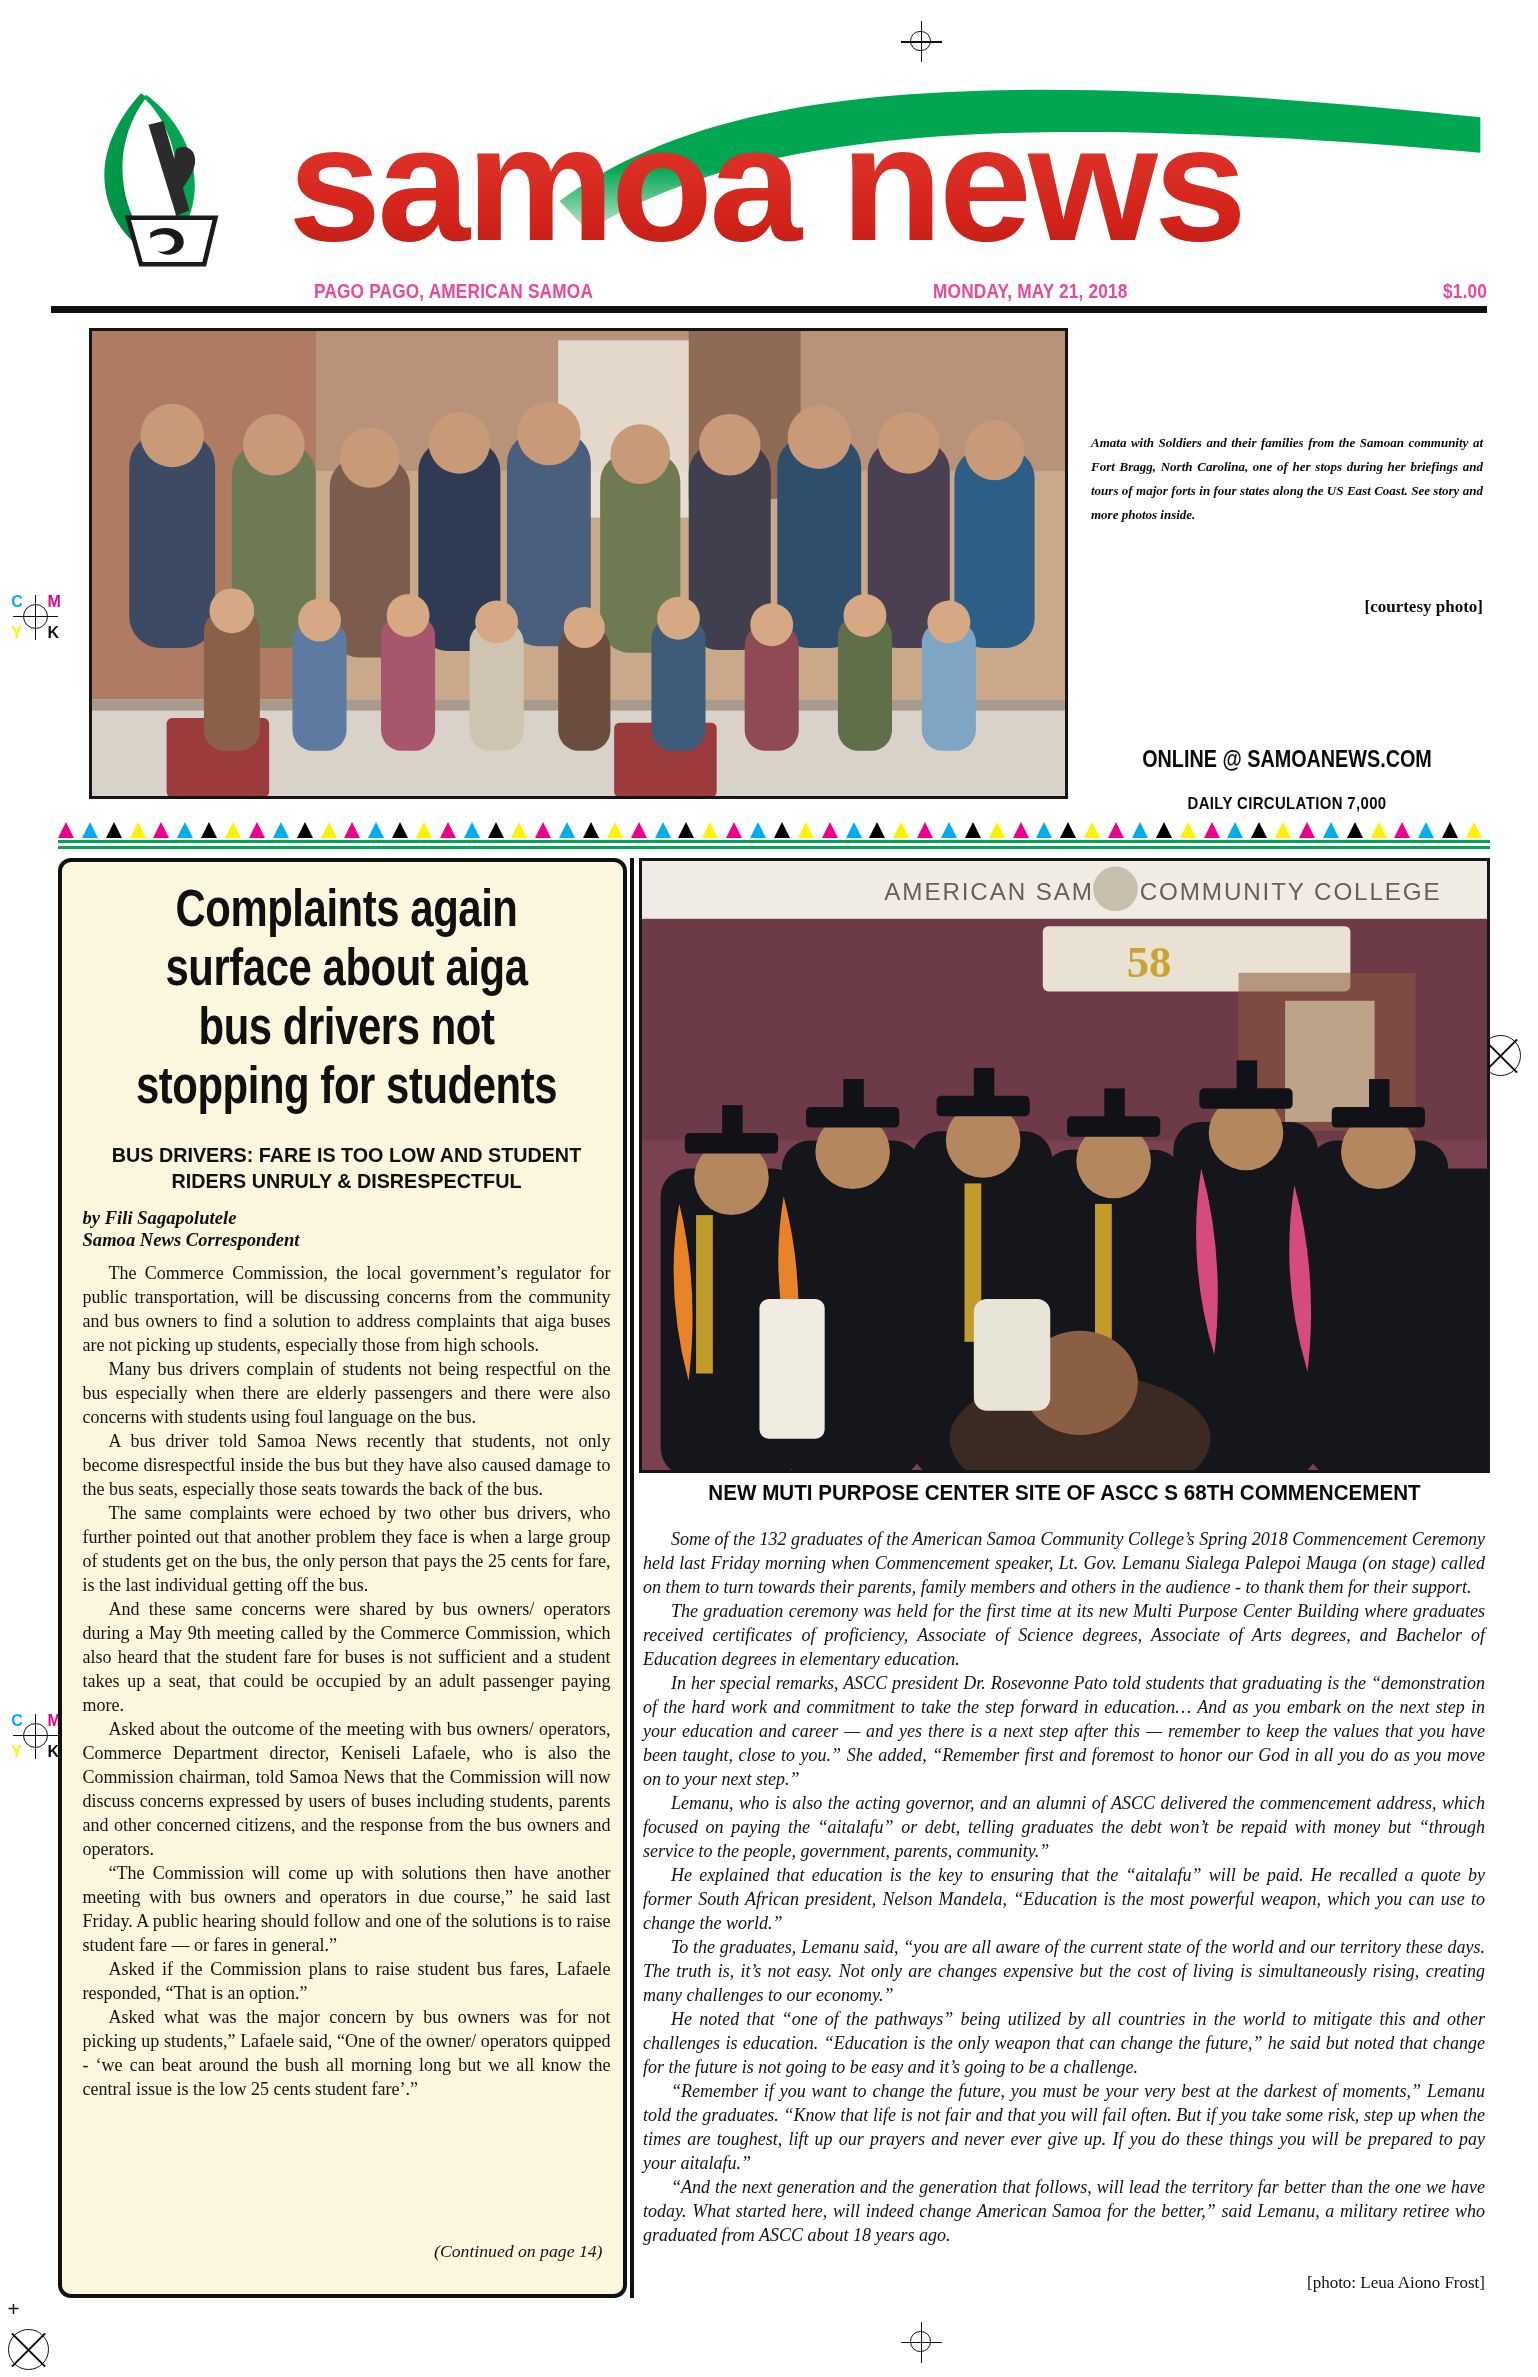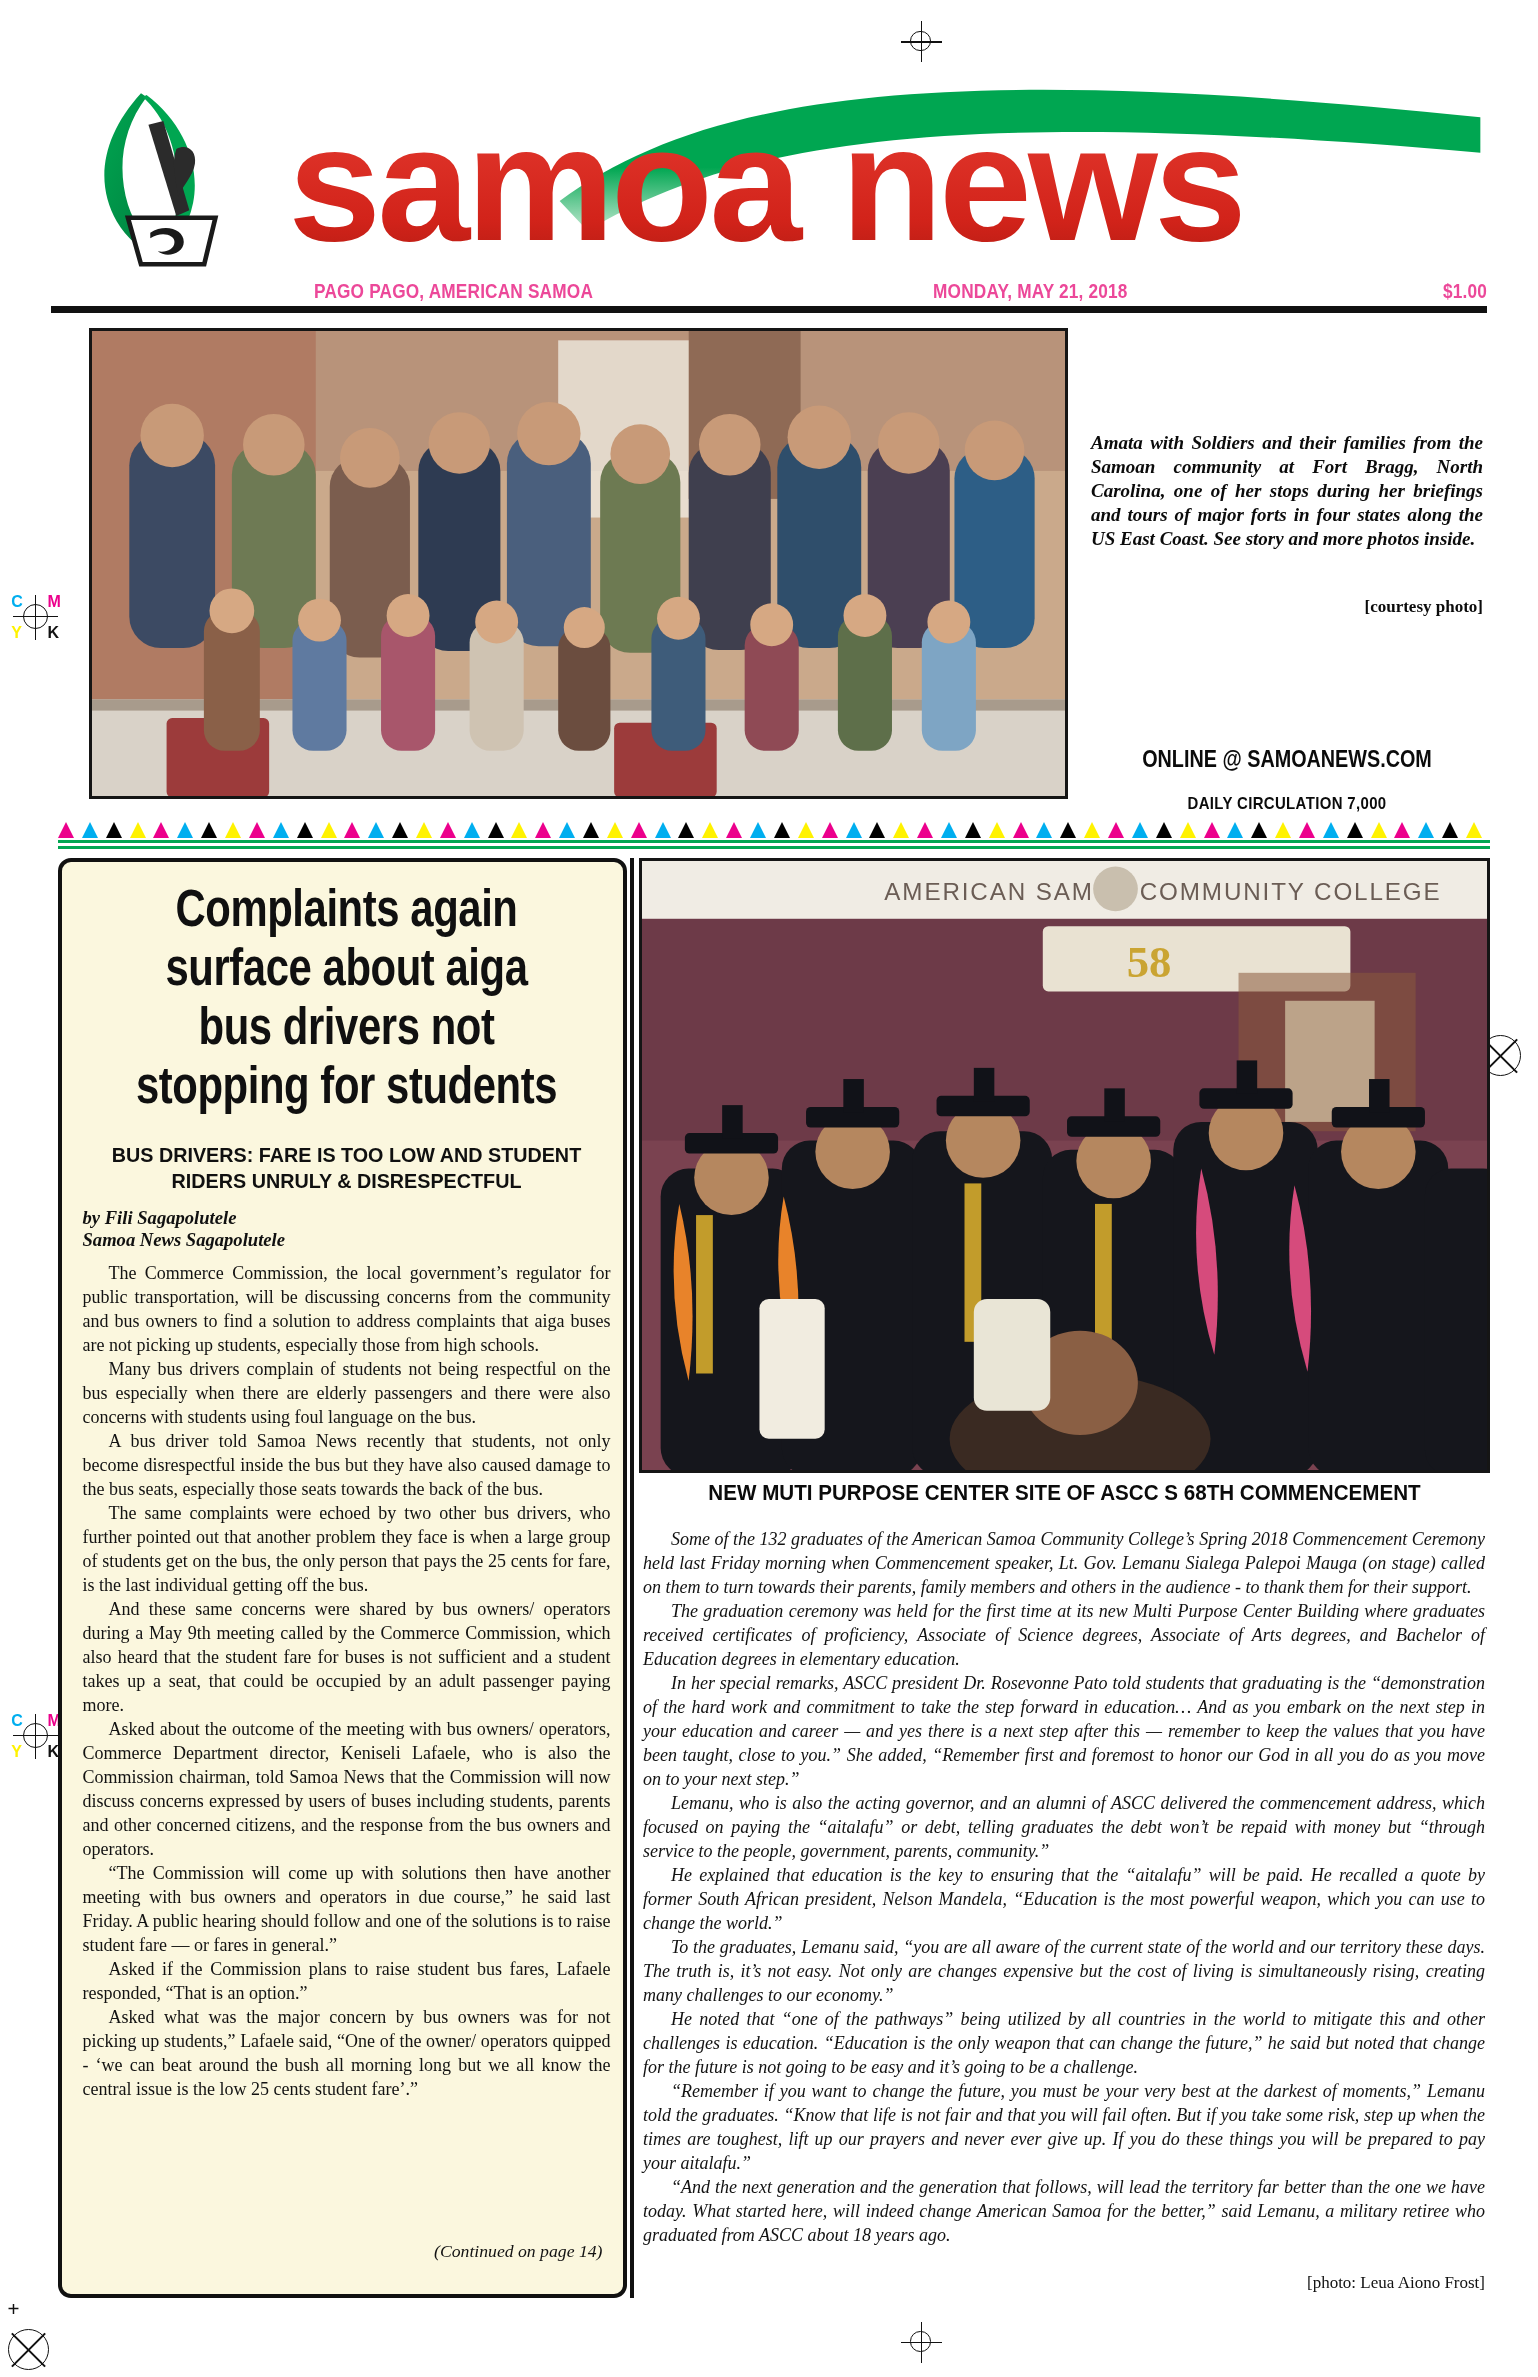--- a/index.html
+++ b/index.html
@@ -42,21 +42,21 @@
   .dateline .date{position:absolute;left:882px;top:0;transform:scaleX(.88);transform-origin:left center;}
   .dateline .price{position:absolute;right:0;top:0;transform:scaleX(.88);transform-origin:right center;}
 
   .rule-thick{position:absolute;left:51px;top:306px;width:1436px;height:6.5px;background:#111;}
 
   
   .hero-photo{position:absolute;left:89px;top:328px;width:979px;height:471px;border:3.7px solid #151515;box-sizing:border-box;overflow:hidden;background:#8e7a6b;}
   .hero-photo .grad{position:absolute;inset:0;}
 
   .hero-caption{position:absolute;left:1091px;top:431px;width:392px;
-    font-family:"Liberation Serif",serif;font-style:italic;font-weight:bold;font-size:19px;line-height:24px;
+    font-family:"Liberation Serif",serif;font-style:italic;font-weight:bold;font-size:13px;line-height:24px;
     text-align:justify;color:#0b0b0b;}
   .hero-credit{position:absolute;left:1091px;top:597px;width:392px;text-align:right;
     font-family:"Liberation Serif",serif;font-weight:bold;font-size:17px;color:#0b0b0b;}
   .online{position:absolute;left:1091px;top:746px;width:392px;text-align:center;
     font-family:"Liberation Sans",sans-serif;font-weight:bold;font-size:23px;color:#0b0b0b;transform:scaleX(.86);}
   .circ-line{position:absolute;left:1091px;top:794px;width:392px;text-align:center;
     font-family:"Liberation Sans",sans-serif;font-weight:bold;font-size:17px;letter-spacing:0.4px;color:#0b0b0b;transform:scaleX(.88);}
 
   
   .tri-bar{position:absolute;left:58px;top:822px;width:1432px;height:17px;overflow:hidden;}
@@ -329,21 +329,21 @@
       <div class="tri" style="left: 1408px; border-bottom-color: rgb(255, 242, 0);"></div>
     </div>
   <div class="rule-green1"></div>
   <div class="rule-green2"></div>
 
   <div class="story-box">
     <div class="headline">Complaints again surface about aiga bus drivers not stopping for students</div>
     <div class="subhead">BUS DRIVERS: FARE IS TOO LOW AND STUDENT RIDERS UNRULY &amp; DISRESPECTFUL</div>
     <div class="byline">
       <div>by Fili Sagapolutele</div>
-      <div>Samoa News Sagapolutele</div>
+      <div>Samoa News Correspondent</div>
     </div>
     <div class="story-body" id="left-body">
         <p>The Commerce Commission, the local government’s regulator for public transportation, will be discussing concerns from the community and bus owners to find a solution to address complaints that aiga buses are not picking up students, especially those from high schools.</p>
         <p>Many bus drivers complain of students not being respectful on the bus especially when there are elderly passengers and there were also concerns with students using foul language on the bus.</p>
         <p>A bus driver told Samoa News recently that students, not only become disrespectful inside the bus but they have also caused damage to the bus seats, especially those seats towards the back of the bus.</p>
         <p>The same complaints were echoed by two other bus drivers, who further pointed out that another problem they face is when a large group of students get on the bus, the only person that pays the 25 cents for fare, is the last individual getting off the bus.</p>
         <p>And these same concerns were shared by bus owners/ operators during a May 9th meeting called by the Commerce Commission, which also heard that the student fare for buses is not sufficient and a student takes up a seat, that could be occupied by an adult passenger paying more.</p>
         <p>Asked about the outcome of the meeting with bus owners/ operators, Commerce Department director, Keniseli Lafaele, who is also the Commission chairman, told Samoa News that the Commission will now discuss concerns expressed by users of buses including students, parents and other concerned citizens, and the response from the bus owners and operators.</p>
         <p>“The Commission will come up with solutions then have another meeting with bus owners and operators in due course,” he said last Friday. A public hearing should follow and one of the solutions is to raise student fare — or fares in general.”</p>
         <p>Asked if the Commission plans to raise student bus fares, Lafaele responded, “That is an option.”</p>

